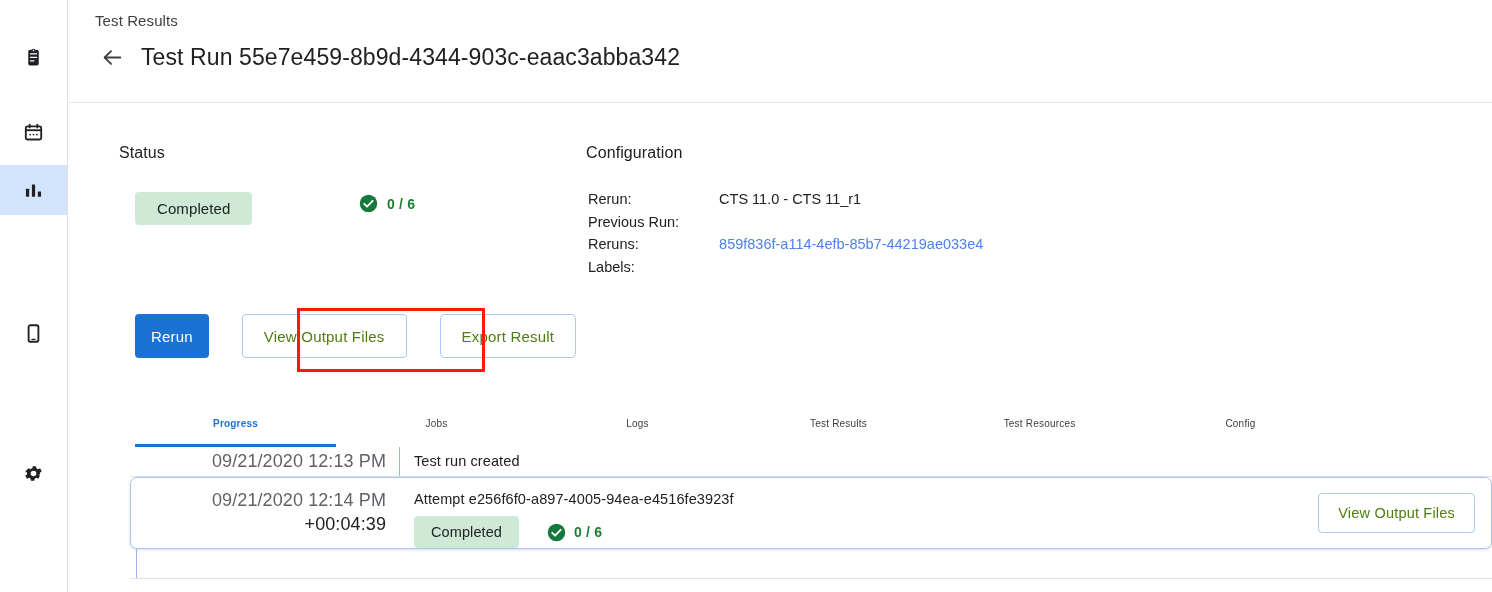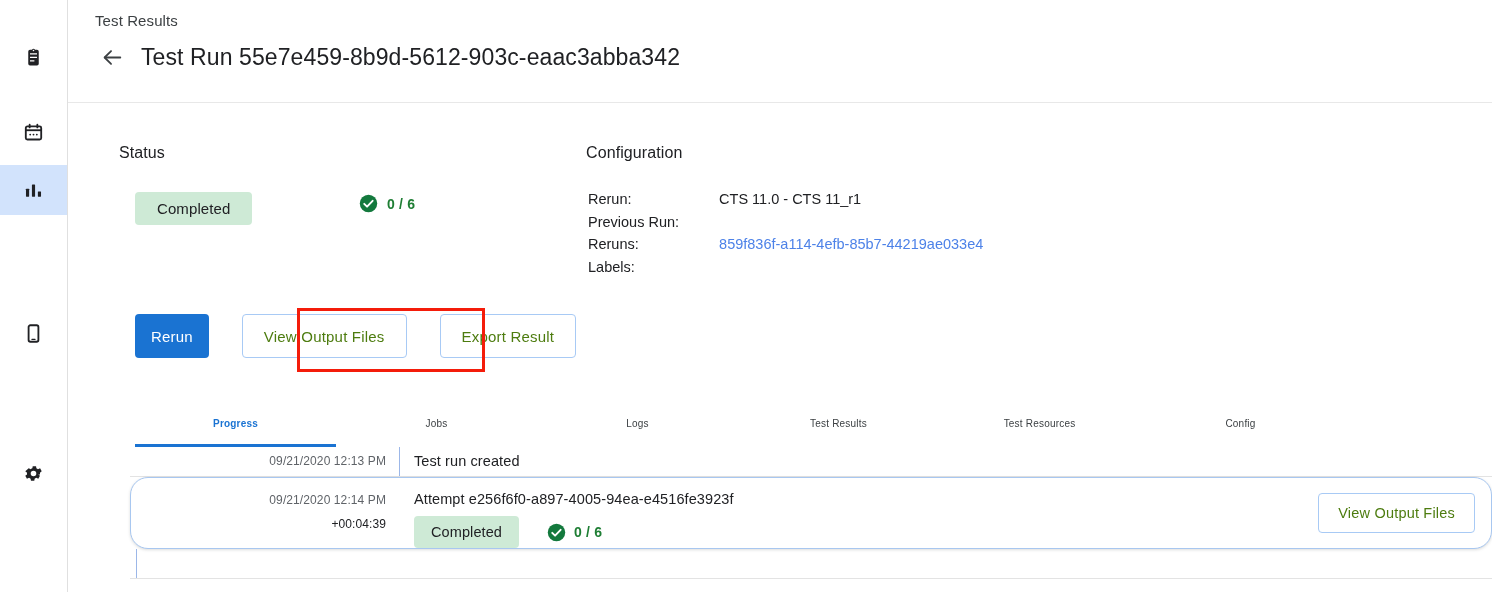--- a/index.html
+++ b/index.html
@@ -213,34 +213,34 @@
     box-sizing: border-box;
   }
   .prow.plain {
     height: 30px;
     border-bottom: 1px solid #e3e3e3;
     padding-left: 6px;
   }
   .prow.expanded {
     margin: 0 0 0 0;
     border: 1px solid #a8c7f0;
-    border-radius: 18px;
+    border-radius: 7px;
     background: #ffffff;
     box-shadow: 0 1px 3px rgba(60,64,67,.18);
     height: 72px;
     padding-left: 5px;
     z-index: 2;
   }
   .ptime {
     width: 263px;
     flex: none;
     text-align: right;
     padding-right: 13px;
     box-sizing: border-box;
-    font-size: 12px;
+    font-size: 18px;
     color: #5f6368;
     letter-spacing: .1px;
     line-height: 29px;
   }
   .prow.expanded .ptime { line-height: 24px; padding-top: 10px; }
   .ptime .offset { color: #202124; display: block; }
   .pdiv {
     width: 1px;
     align-self: stretch;
     background: #9cb7e8;
@@ -339,21 +339,21 @@
 
 <div id="header">
   <div id="breadcrumb">Test Results</div>
   <div id="titlerow">
     <div id="back-arrow">
       <svg width="25" height="25" viewBox="0 0 24 24" fill="none" stroke="#3c4043" stroke-width="1.7" stroke-linecap="round" stroke-linejoin="round">
         <path d="M19.5 12H4.8"></path>
           <path d="M10.6 5.8 4.4 12l6.2 6.2"></path>
       </svg>
     </div>
-    <div id="page-title">Test Run 55e7e459-8b9d-5612-903c-eaac3abba342</div>
+    <div id="page-title">Test Run 55e7e459-8b9d-4344-903c-eaac3abba342</div>
   </div>
 </div>
 
 <div id="main">
 
   <div id="status-heading" class="section-heading">Status</div>
   <div id="status-chip">Completed</div>
   <div id="status-counter">
     <span>
       <svg class="check-icon" viewBox="0 0 24 24">

